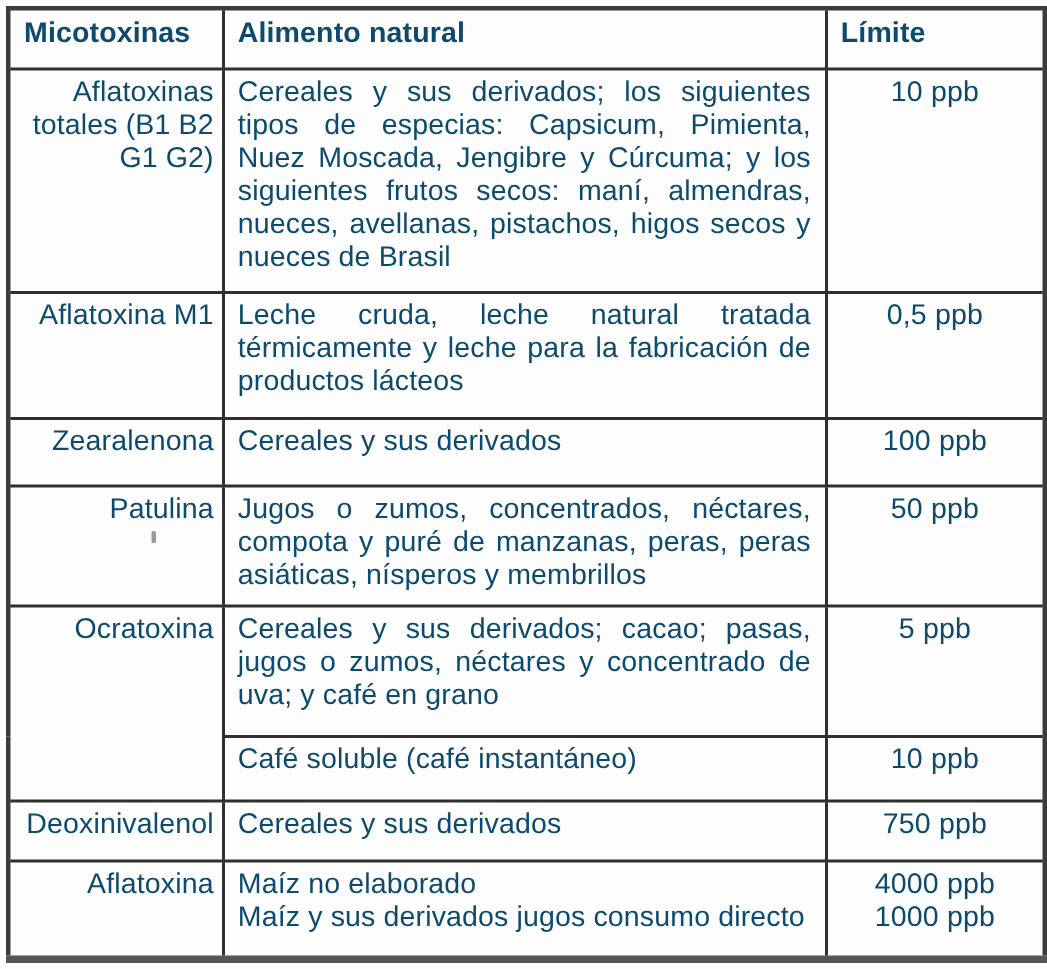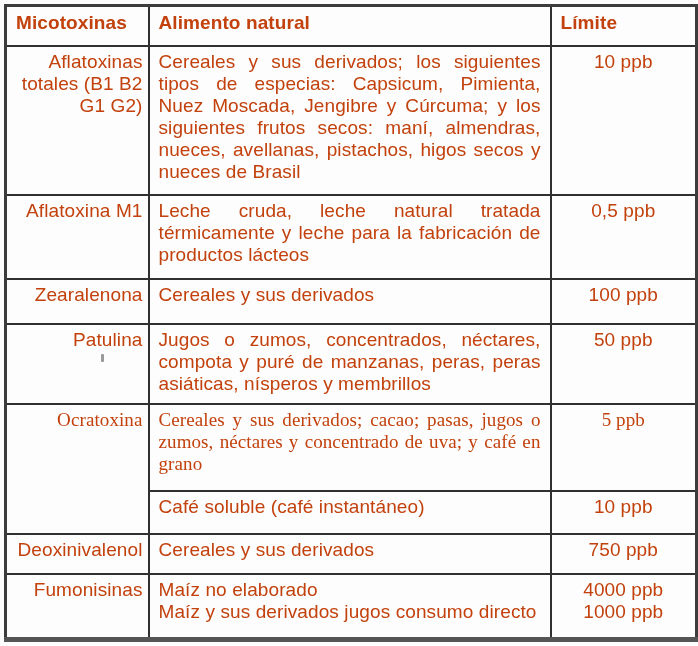--- a/index.html
+++ b/index.html
@@ -6,21 +6,21 @@
     margin: 0;
     padding: 0;
     background: #ffffff;
   }
   .page {
     position: relative;
     width: 698px;
     height: 646px;
     background: #fdfdfd;
     font-family: "Liberation Sans", "DejaVu Sans", sans-serif;
-    color: #c2410c;
+    color: #0c4a6e;
     overflow: hidden;
   }
   table.mtable {
     position: absolute;
     left: 4px;
     top: 4px;
     width: 691px;
     border-collapse: collapse;
     table-layout: fixed;
     border: 3px solid #3c3c3c;
@@ -46,21 +46,21 @@
   }
   th.center { text-align: left; }
   td.toxin { padding-right: 5px; text-align: right; }
   td.food  { text-align: justify; }
   td.limit { text-align: center; }
   tr.rh  { height: 40px; }
   tr.r1  { height: 149px; }
   tr.r2  { height: 84px; margin-top: 24px; }
   tr.r3  { height: 45px; }
   tr.r4  { height: 80px; }
-  tr.r5a { height: 87px; font-family: Liberation Serif, serif; }
+  tr.r5a { height: 87px; }
   tr.r5b { height: 43px; }
   tr.r6  { height: 40px; }
   tr.r7  { height: 66px; }
   .speck {
     position: absolute;
     left: 101px;
     top: 354px;
     width: 3px;
     height: 8px;
     background: #9a9a9a;
@@ -113,21 +113,21 @@
       <tr class="r5b">
         <td class="food">Café soluble (café instantáneo)</td>
         <td class="limit">10 ppb</td>
       </tr>
       <tr class="r6">
         <td class="toxin">Deoxinivalenol</td>
         <td class="food">Cereales y sus derivados</td>
         <td class="limit">750 ppb</td>
       </tr>
       <tr class="r7">
-        <td class="toxin">Fumonisinas</td>
+        <td class="toxin">Aflatoxina</td>
         <td class="food">
           <div>Maíz no elaborado</div>
           <div>Maíz y sus derivados jugos consumo directo</div>
         </td>
         <td class="limit">
           <div>4000 ppb</div>
           <div>1000 ppb</div>
         </td>
       </tr>
     </tbody>

